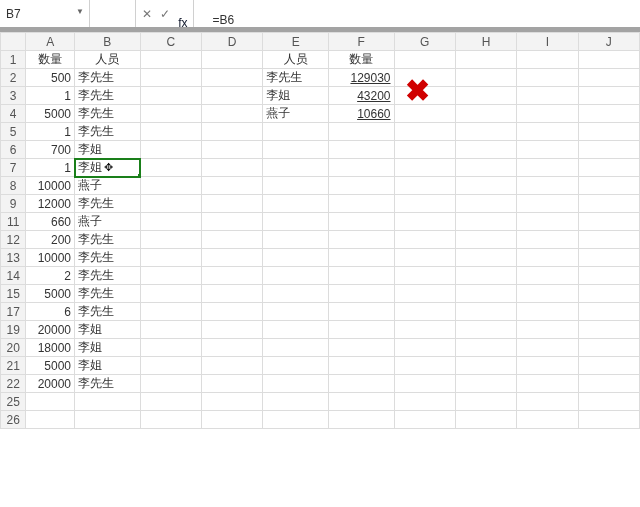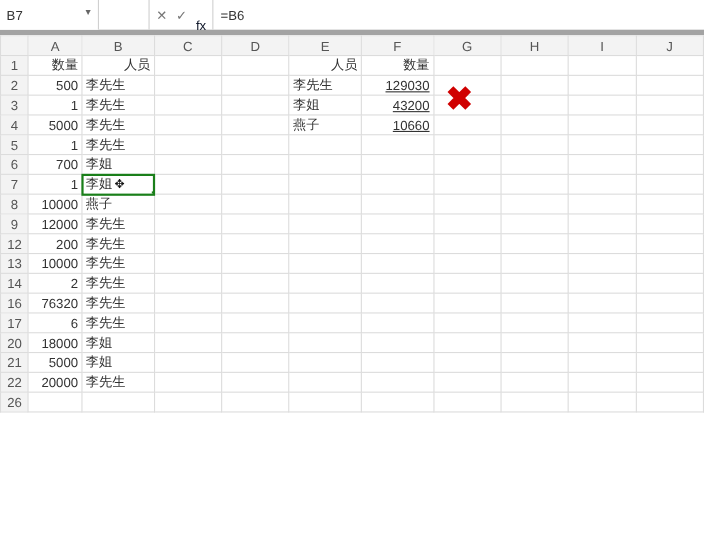--- a/index.html
+++ b/index.html
@@ -45,23 +45,24 @@
     display: flex; align-items: center;
     padding: 0 6px;
     gap: 8px;
     color: #777;
     border-right: 1px solid #d0d0d0;
   }
   .fx-icons span { font-size: 12px; }
   .fx-icons .fx { color: #0f172a; margin-top: 19px; }
   .formula-input {
     flex: 1;
-    display: flex; align-items: center;
+    display: flex; align-items: flex-end;
     padding: 0 6px;
     color: #333;
+    margin-left: 12px;
   }
   
   .grid-wrap {
     position: relative;
     overflow: hidden;
     height: calc(507px - 24px);
     background: #fff;
   }
   table.grid {
     border-collapse: collapse;
@@ -94,21 +95,21 @@
     color: #555;
   }
   .colA { width: 46px; }
   .colB { width: 62px; }
   .colC, .colD { width: 58px; }
   .colE { width: 62px; }
   .colF { width: 62px; }
   .colG, .colH, .colI, .colJ { width: 58px; }
   td.num { text-align: right; }
   td.txt { text-align: left; }
-  td.ctr { text-align: right; }
+  td.ctr { text-align: center; }
   td.hl { background: #ffff00; text-decoration: underline; }
   
   td.sel {
     outline: 2px solid #1a7f1a;
     outline-offset: -1px;
     position: relative;
   }
   td.sel::after {
     content: "";
     position: absolute;
@@ -295,20 +296,33 @@
           <td class="txt"></td>
           <td class="txt"></td>
           <td class="txt"></td>
           <td class="txt"></td>
           <td class="txt"></td>
           <td class="txt"></td>
           <td class="txt"></td>
           <td class="txt"></td>
         </tr>
         <tr>
+          <th class="rowh">11</th>
+          <td class="num">660</td>
+          <td class="txt">燕子</td>
+          <td class="txt"></td>
+          <td class="txt"></td>
+          <td class="txt"></td>
+          <td class="txt"></td>
+          <td class="txt"></td>
+          <td class="txt"></td>
+          <td class="txt"></td>
+          <td class="txt"></td>
+        </tr>
+        <tr>
           <th class="rowh">12</th>
           <td class="num">200</td>
           <td class="txt">李先生</td>
           <td class="txt"></td>
           <td class="txt"></td>
           <td class="txt"></td>
           <td class="txt"></td>
           <td class="txt"></td>
           <td class="txt"></td>
           <td class="txt"></td>
@@ -334,36 +348,49 @@
           <td class="txt"></td>
           <td class="txt"></td>
           <td class="txt"></td>
           <td class="txt"></td>
           <td class="txt"></td>
           <td class="txt"></td>
           <td class="txt"></td>
           <td class="txt"></td>
         </tr>
         <tr>
-          <th class="rowh">16</th>
-          <td class="num">76320</td>
+          <th class="rowh">15</th>
+          <td class="num">5000</td>
           <td class="txt">李先生</td>
           <td class="txt"></td>
           <td class="txt"></td>
           <td class="txt"></td>
           <td class="txt"></td>
           <td class="txt"></td>
           <td class="txt"></td>
           <td class="txt"></td>
           <td class="txt"></td>
         </tr>
         <tr>
           <th class="rowh">17</th>
           <td class="num">6</td>
           <td class="txt">李先生</td>
+          <td class="txt"></td>
+          <td class="txt"></td>
+          <td class="txt"></td>
+          <td class="txt"></td>
+          <td class="txt"></td>
+          <td class="txt"></td>
+          <td class="txt"></td>
+          <td class="txt"></td>
+        </tr>
+        <tr>
+          <th class="rowh">19</th>
+          <td class="num">20000</td>
+          <td class="txt">李姐</td>
           <td class="txt"></td>
           <td class="txt"></td>
           <td class="txt"></td>
           <td class="txt"></td>
           <td class="txt"></td>
           <td class="txt"></td>
           <td class="txt"></td>
           <td class="txt"></td>
         </tr>
         <tr>
@@ -389,20 +416,33 @@
           <td class="txt"></td>
           <td class="txt"></td>
           <td class="txt"></td>
           <td class="txt"></td>
           <td class="txt"></td>
         </tr>
         <tr>
           <th class="rowh">22</th>
           <td class="num">20000</td>
           <td class="txt">李先生</td>
+          <td class="txt"></td>
+          <td class="txt"></td>
+          <td class="txt"></td>
+          <td class="txt"></td>
+          <td class="txt"></td>
+          <td class="txt"></td>
+          <td class="txt"></td>
+          <td class="txt"></td>
+        </tr>
+        <tr>
+          <th class="rowh">25</th>
+          <td class="txt"></td>
+          <td class="txt"></td>
           <td class="txt"></td>
           <td class="txt"></td>
           <td class="txt"></td>
           <td class="txt"></td>
           <td class="txt"></td>
           <td class="txt"></td>
           <td class="txt"></td>
           <td class="txt"></td>
         </tr>
         <tr>

